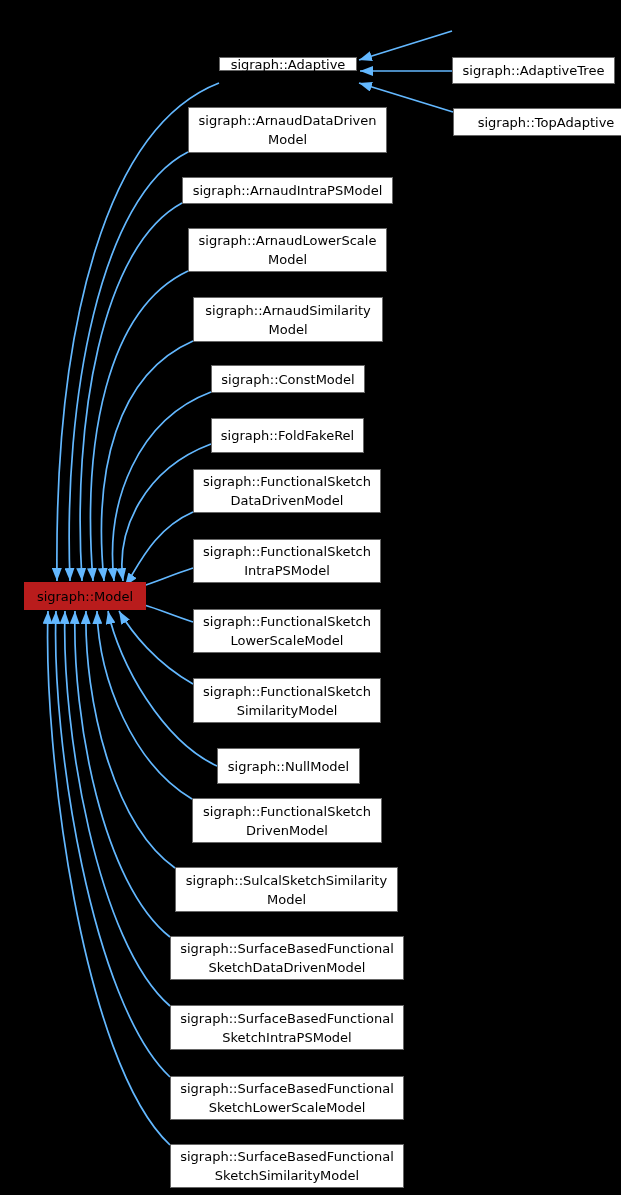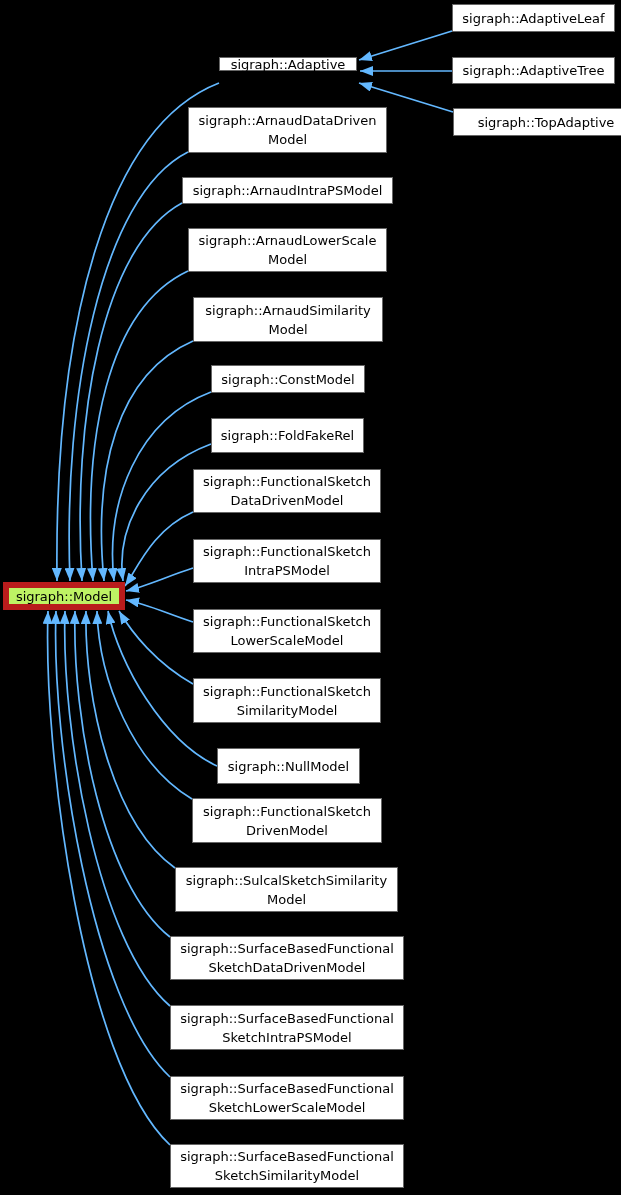--- a/index.html
+++ b/index.html
@@ -34,23 +34,24 @@
     text-align: center;
     font-size: 13px;
     line-height: 19px;
     cursor: pointer;
   }
   .node span {
     display: block;
     white-space: nowrap;
   }
   .node.base {
-    background: #bef264;
-    border: 6px solid #b91c1c;
+    background: #b91c1c;
+    border: 4px solid #b91c1c;
     cursor: default;
+    margin-left: 21px;
   }
 </style>
 </head>
 <body>
 
 <div class="canvas">
 
   <svg class="edges" width="621" height="1195" viewBox="0 0 621 1195">
     <defs>
       <marker id="arrow" markerWidth="13" markerHeight="10" refX="13" refY="5" orient="auto" markerUnits="userSpaceOnUse">
@@ -83,23 +84,20 @@
   </svg>
 
   <div class="node base" style="left:3px;top:582px;width:122px;height:28px">
     <span>sigraph::Model</span>
   </div>
 
   <div class="node" style="left:219px;top:57px;width:138px;height:14px">
     <span>sigraph::Adaptive</span>
   </div>
 
-  <div class="node" style="left:452px;top:4px;width:163px;height:28px">
-    <span>sigraph::AdaptiveLeaf</span>
-  </div>
 
   <div class="node" style="left:452px;top:57px;width:163px;height:27px">
     <span>sigraph::AdaptiveTree</span>
   </div>
 
   <div class="node" style="left:453px;top:108px;width:186px;height:28px">
     <span>sigraph::TopAdaptive</span>
   </div>
 
   <div class="node" style="left:188px;top:107px;width:199px;height:46px">

